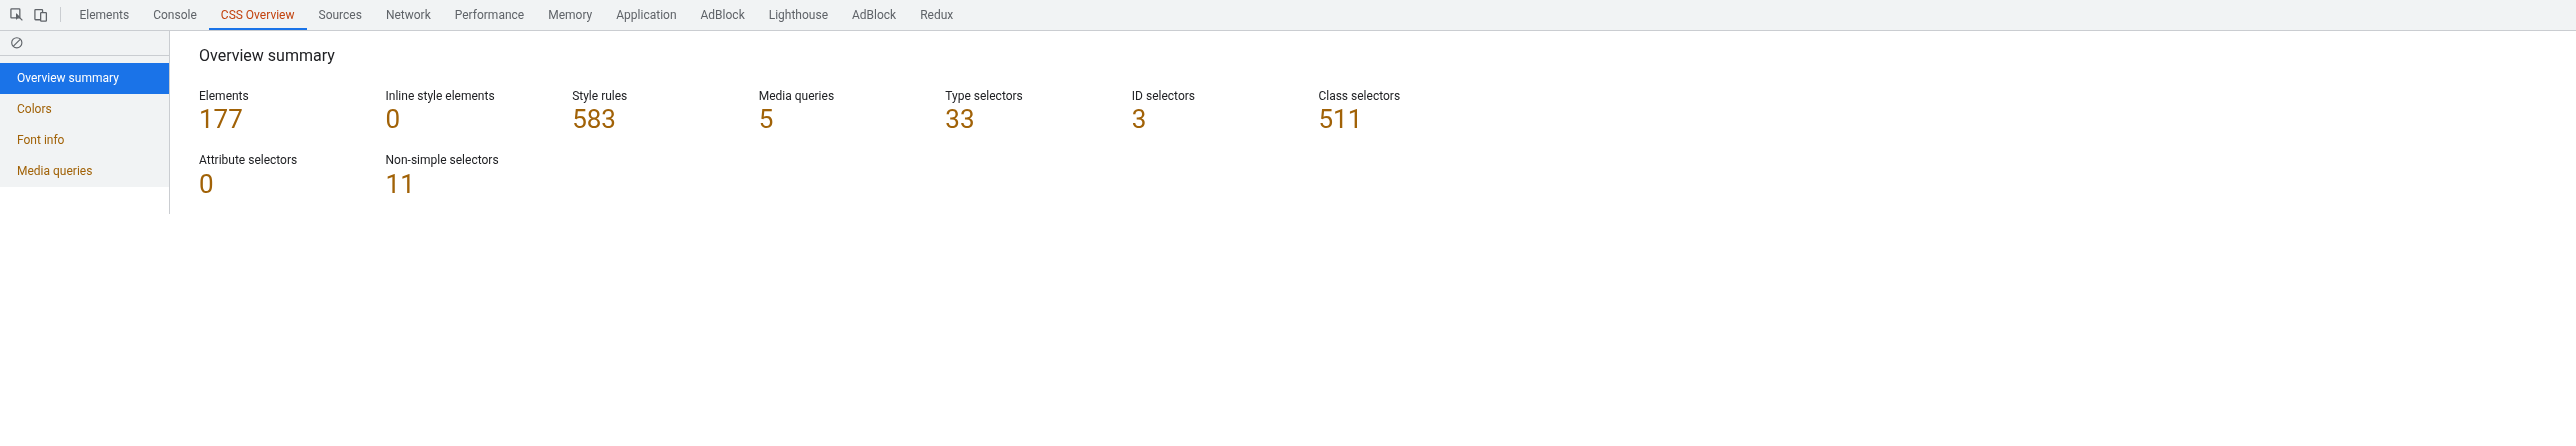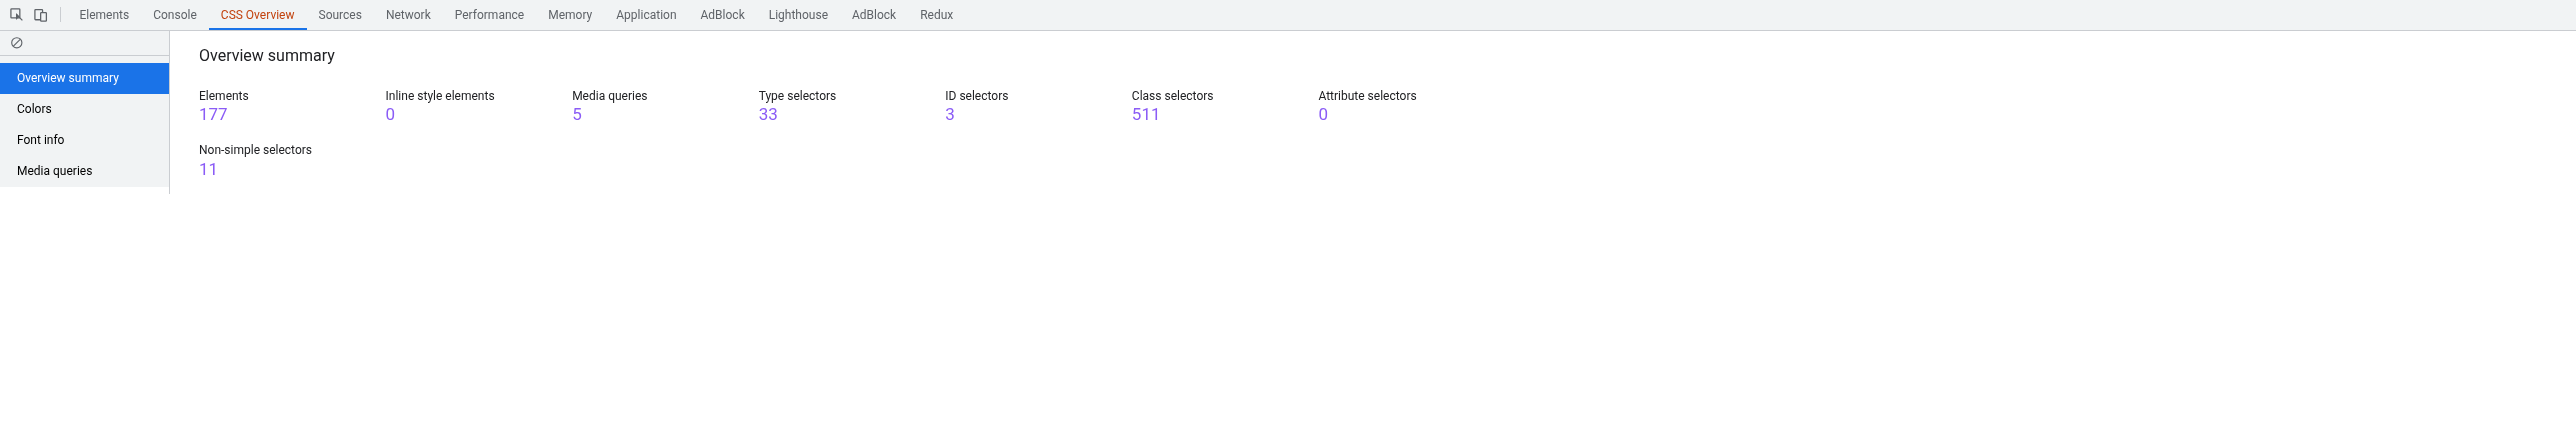--- a/index.html
+++ b/index.html
@@ -74,21 +74,21 @@
       border-right: 0.8px solid #cacdd1;
     }
     .sidebar {
       width: 169px;
       background: #f1f3f4;
       padding-top: 6.8px;
     }
     .sidebar-item {
       padding: 8.5px 17px;
       font-size: 12px;
-      color: #000000;
+      color: #a16207;
       cursor: pointer;
     }
     .sidebar-item.active {
       background: #1a73e8;
       color: #fff;
     }
     .content-col {
       flex: 1;
       display: flex;
       flex-direction: column;
@@ -109,22 +109,22 @@
       row-gap: 18.7px;
       column-gap: 34px;
       max-width: 1272px;
     }
     .stat .stat-label {
       font-size: 12px;
       color: #202124;
       margin-bottom: 1.7px;
     }
     .stat .stat-value {
-      font-size: 17px;
-      color: #8b5cf6;
+      font-size: 26px;
+      color: #a16207;
     }
   </style>
 </head>
 <body>
 
 <div class="tab-bar">
   <div class="icon-btn">
     <svg viewBox="0 0 24 24" fill="none" stroke="currentColor" stroke-width="2">
       <rect x="3" y="3" width="14" height="14" rx="1"></rect>
       <path d="M12 12 L21 21"></path>
@@ -202,20 +202,24 @@
       <div class="stats-grid" id="stats-container">
           <div class="stat">
             <div class="stat-label">Elements</div>
             <div class="stat-value">177</div>
           </div>
           <div class="stat">
             <div class="stat-label">Inline style elements</div>
             <div class="stat-value">0</div>
           </div>
           <div class="stat">
+            <div class="stat-label">Style rules</div>
+            <div class="stat-value">583</div>
+          </div>
+          <div class="stat">
             <div class="stat-label">Media queries</div>
             <div class="stat-value">5</div>
           </div>
           <div class="stat">
             <div class="stat-label">Type selectors</div>
             <div class="stat-value">33</div>
           </div>
           <div class="stat">
             <div class="stat-label">ID selectors</div>
             <div class="stat-value">3</div>

